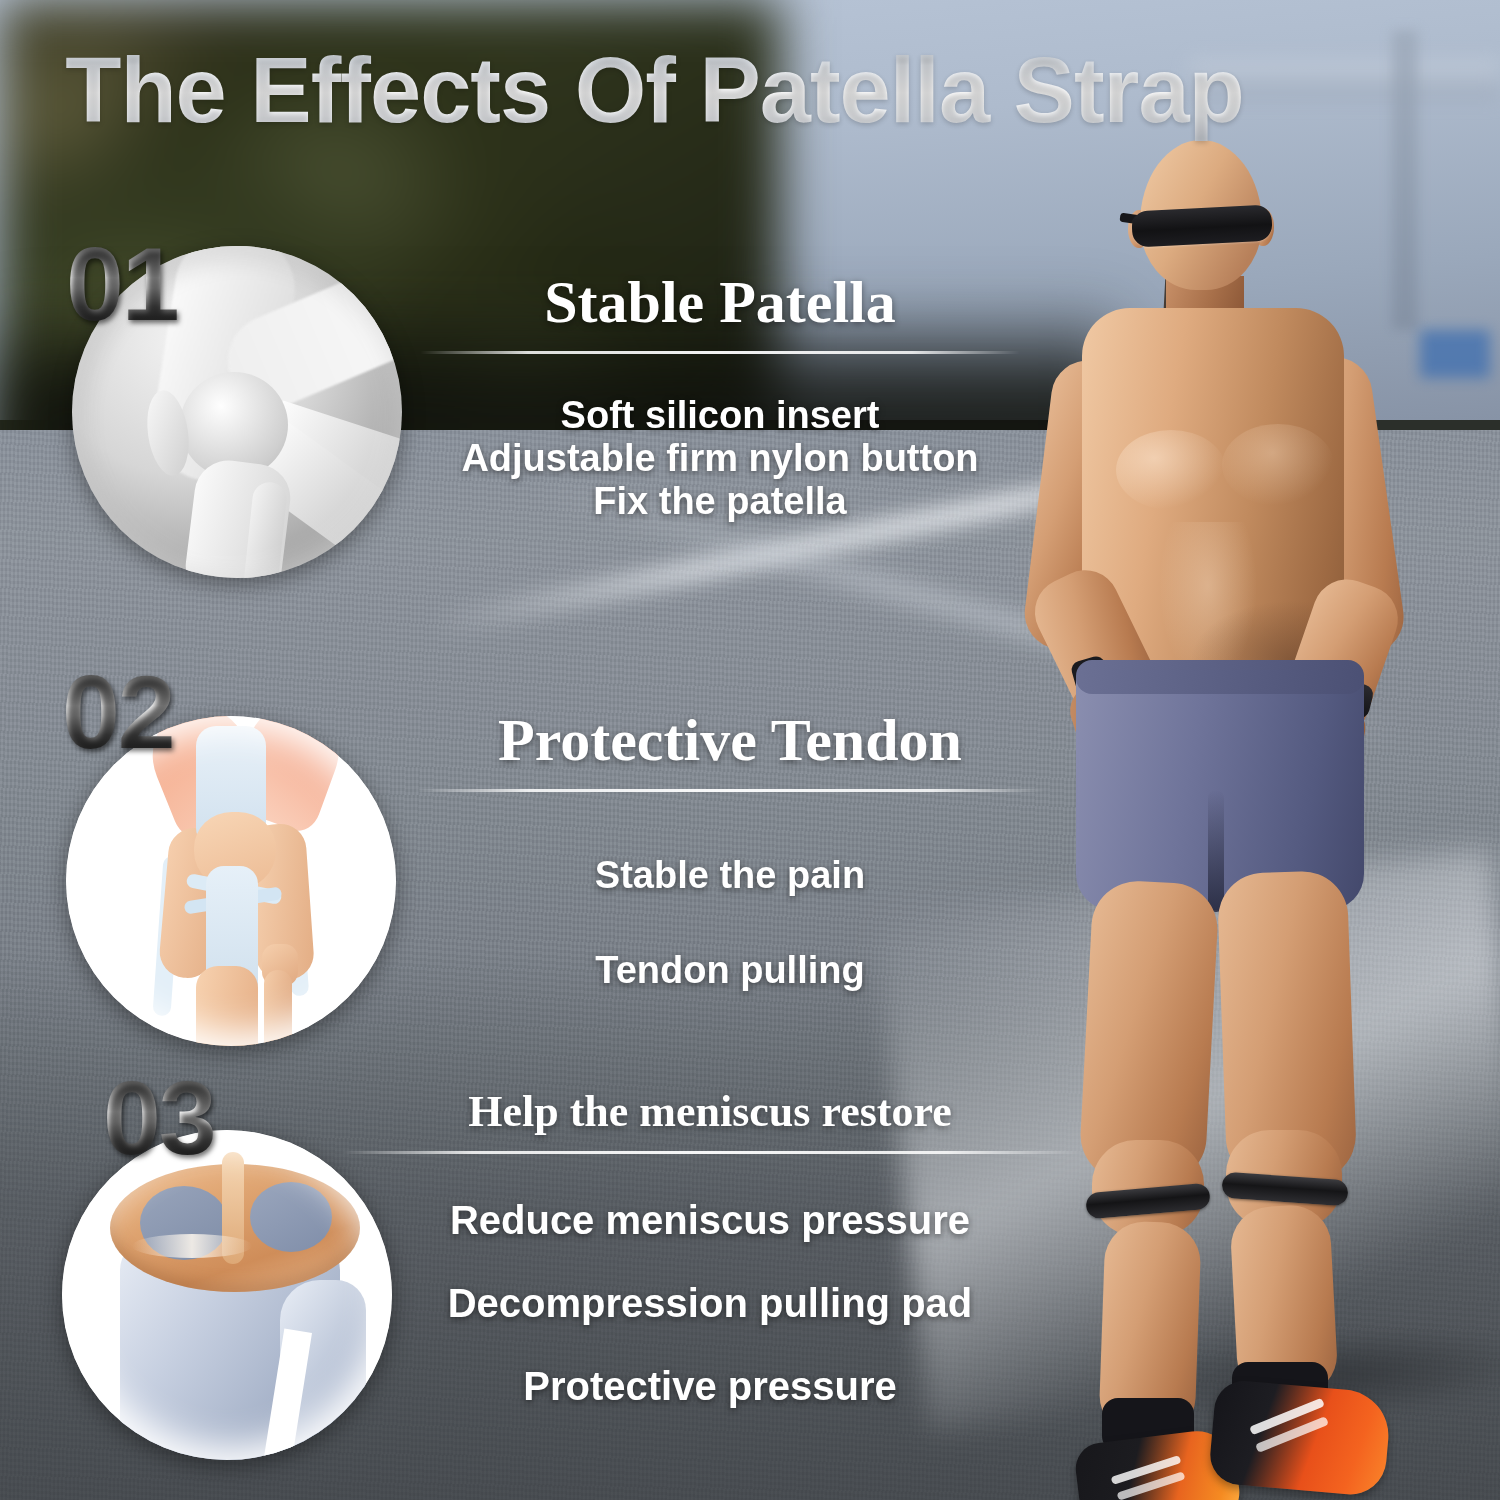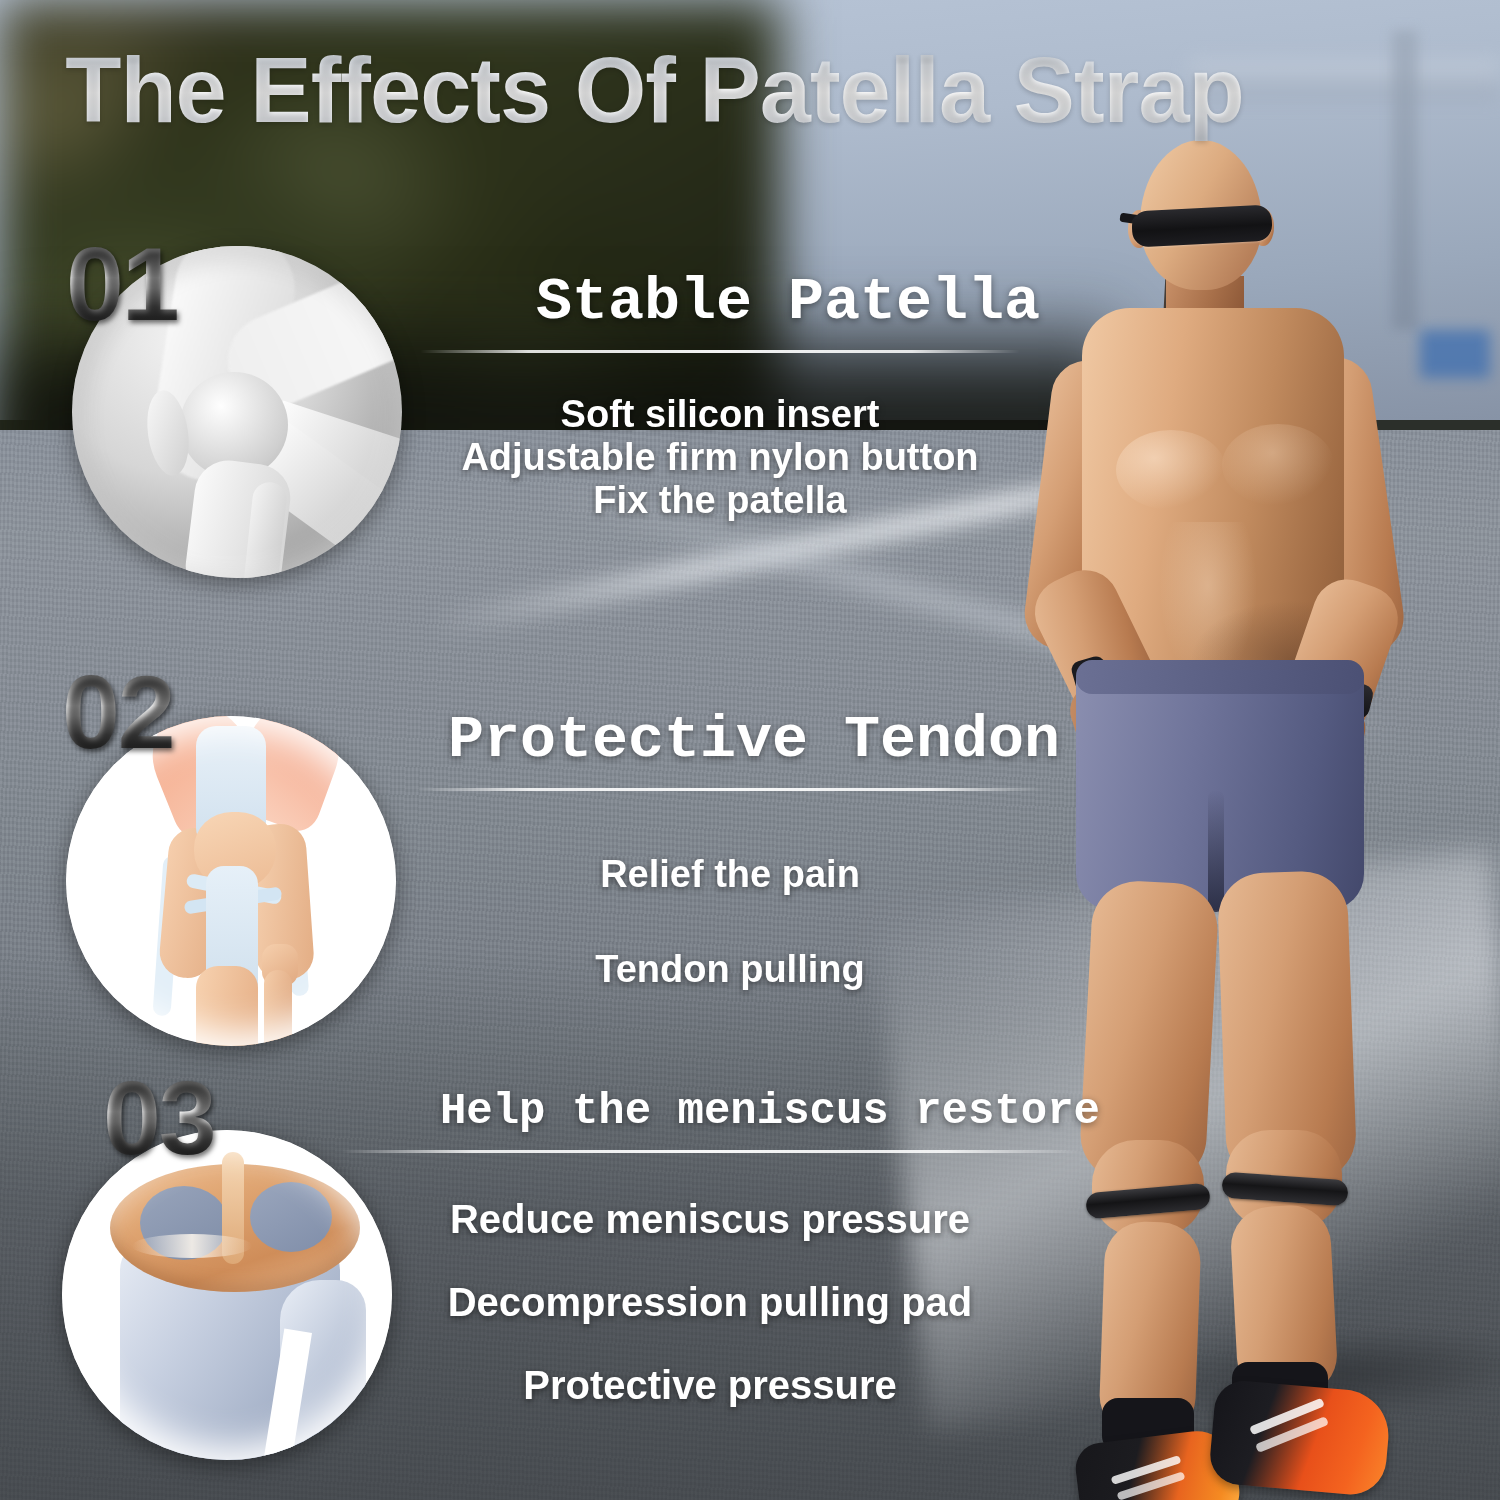--- a/index.html
+++ b/index.html
@@ -261,24 +261,23 @@
     background:linear-gradient(90deg,rgba(255,255,255,.0),rgba(255,248,238,.85),rgba(255,255,255,0));}
   .m-notch{left:212px;top:200px;width:28px;height:130px;
     background:#ffffff;transform:rotate(9deg);}
   .m-vign{position:absolute;inset:0;border-radius:50%;
     box-shadow:inset 0 0 34px 14px rgba(255,255,255,.95);}
 
   
   .block{position:absolute;z-index:5;text-align:center;}
   .head{
     color:#ffffff;font-weight:bold;
-    font-family:Liberation Mono, monospace;
+    font-family:Liberation Serif, serif;
     text-shadow:0 2px 7px rgba(0,0,0,.45);
     white-space:nowrap;
-    text-align:right;
   }
   .rule{
     height:3px;margin:14px auto 0 auto;
     background:linear-gradient(90deg,rgba(255,255,255,0) 0%,rgba(255,255,255,.85) 18%,rgba(255,255,255,.95) 50%,rgba(255,255,255,.85) 82%,rgba(255,255,255,0) 100%);
     filter:blur(.4px);
   }
   .line{
     color:#ffffff;font-weight:bold;
     font-family:"Liberation Sans", sans-serif;
     text-shadow:0 2px 6px rgba(0,0,0,.5);
@@ -404,21 +403,21 @@
     <div class="a2 a-lig-x2"></div>
     <div class="a2 a-lig-mid"></div>
     <div class="a2 a-fib-head"></div>
     <div class="a2 a-fibula"></div>
     <div class="a2 a-tibia"></div>
     <div class="a-vign"></div>
   </div>
   <div class="block" id="block2">
     <div class="head">Protective Tendon</div>
     <div class="rule"></div>
-    <div class="line l1">Relief the pain</div>
+    <div class="line l1">Stable the pain</div>
     <div class="line">Tendon pulling</div>
   </div>
 
   <div class="num" id="num3">03</div>
   <div class="circ" id="circ3">
     <div class="m3 m-tibia"></div>
     <div class="m3 m-tibia-r"></div>
     <div class="m3 m-notch"></div>
     <div class="m3 m-plate"></div>
     <div class="m3 m-hole-l"></div>

